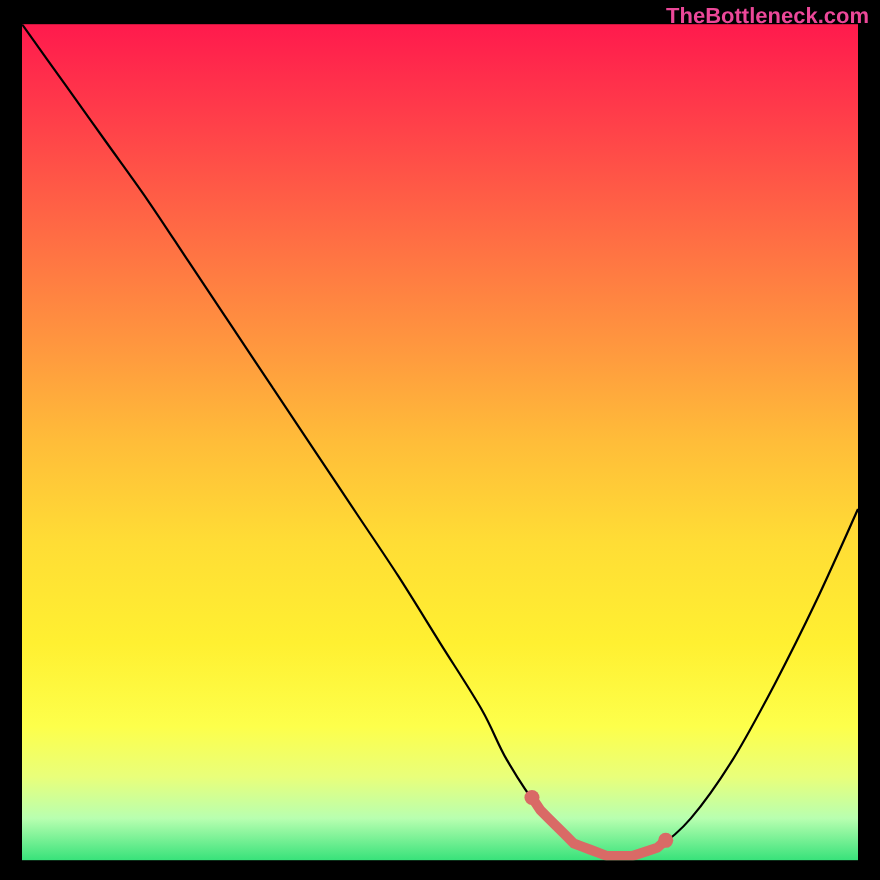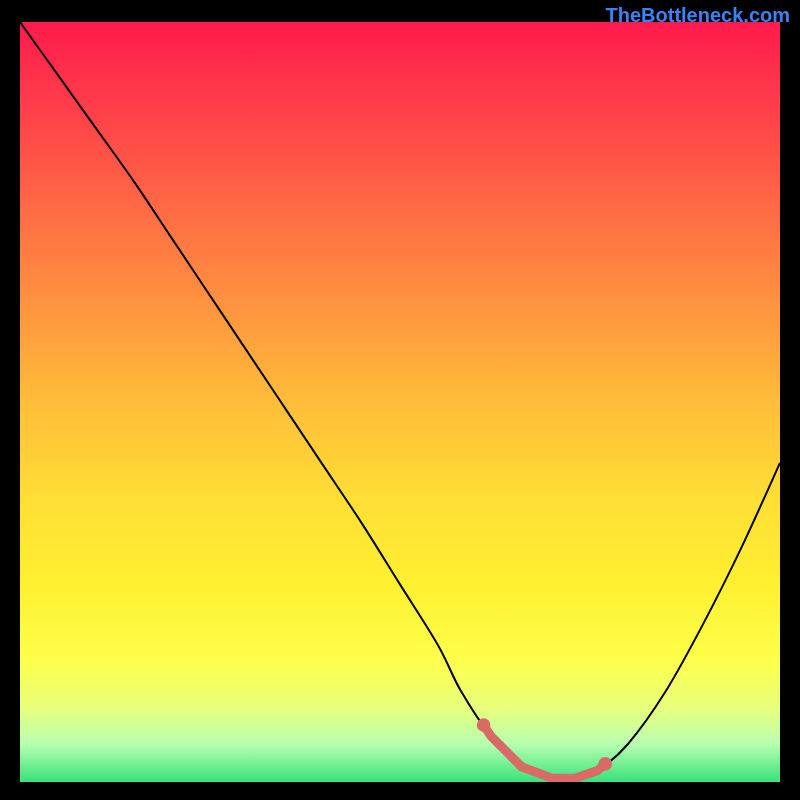--- a/index.html
+++ b/index.html
@@ -8,21 +8,21 @@
     height: 800px;
     background: #000;
     position: relative;
     overflow: hidden;
     font-family: Arial, sans-serif;
   }
   .watermark {
     position: absolute;
     top: 4px;
     right: 10px;
-    color: #3b82f6;
+    color: #ec4899;
     font-size: 20px;
     font-weight: bold;
     z-index: 10;
   }
   .plot {
     position: absolute;
     left: 20px;
     top: 22px;
     width: 760px;
     height: 760px;

